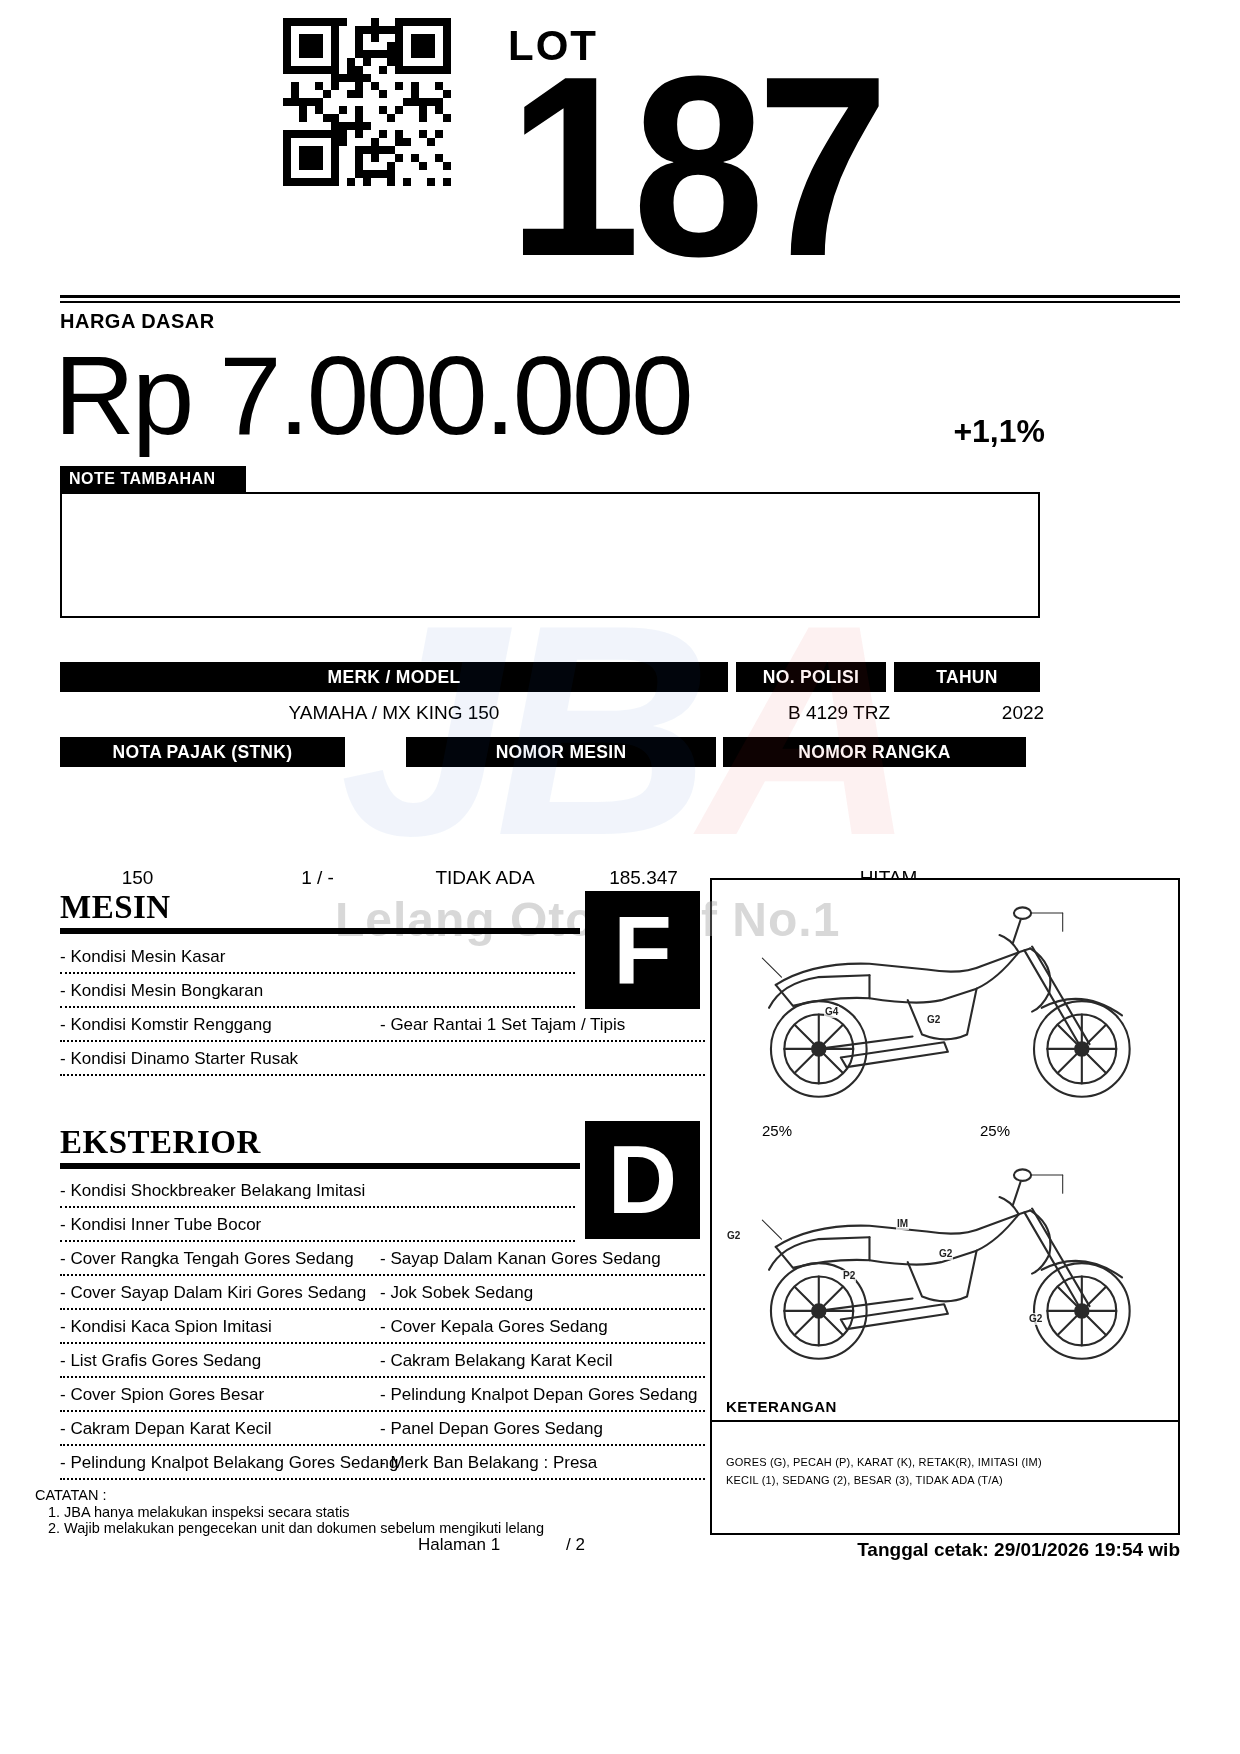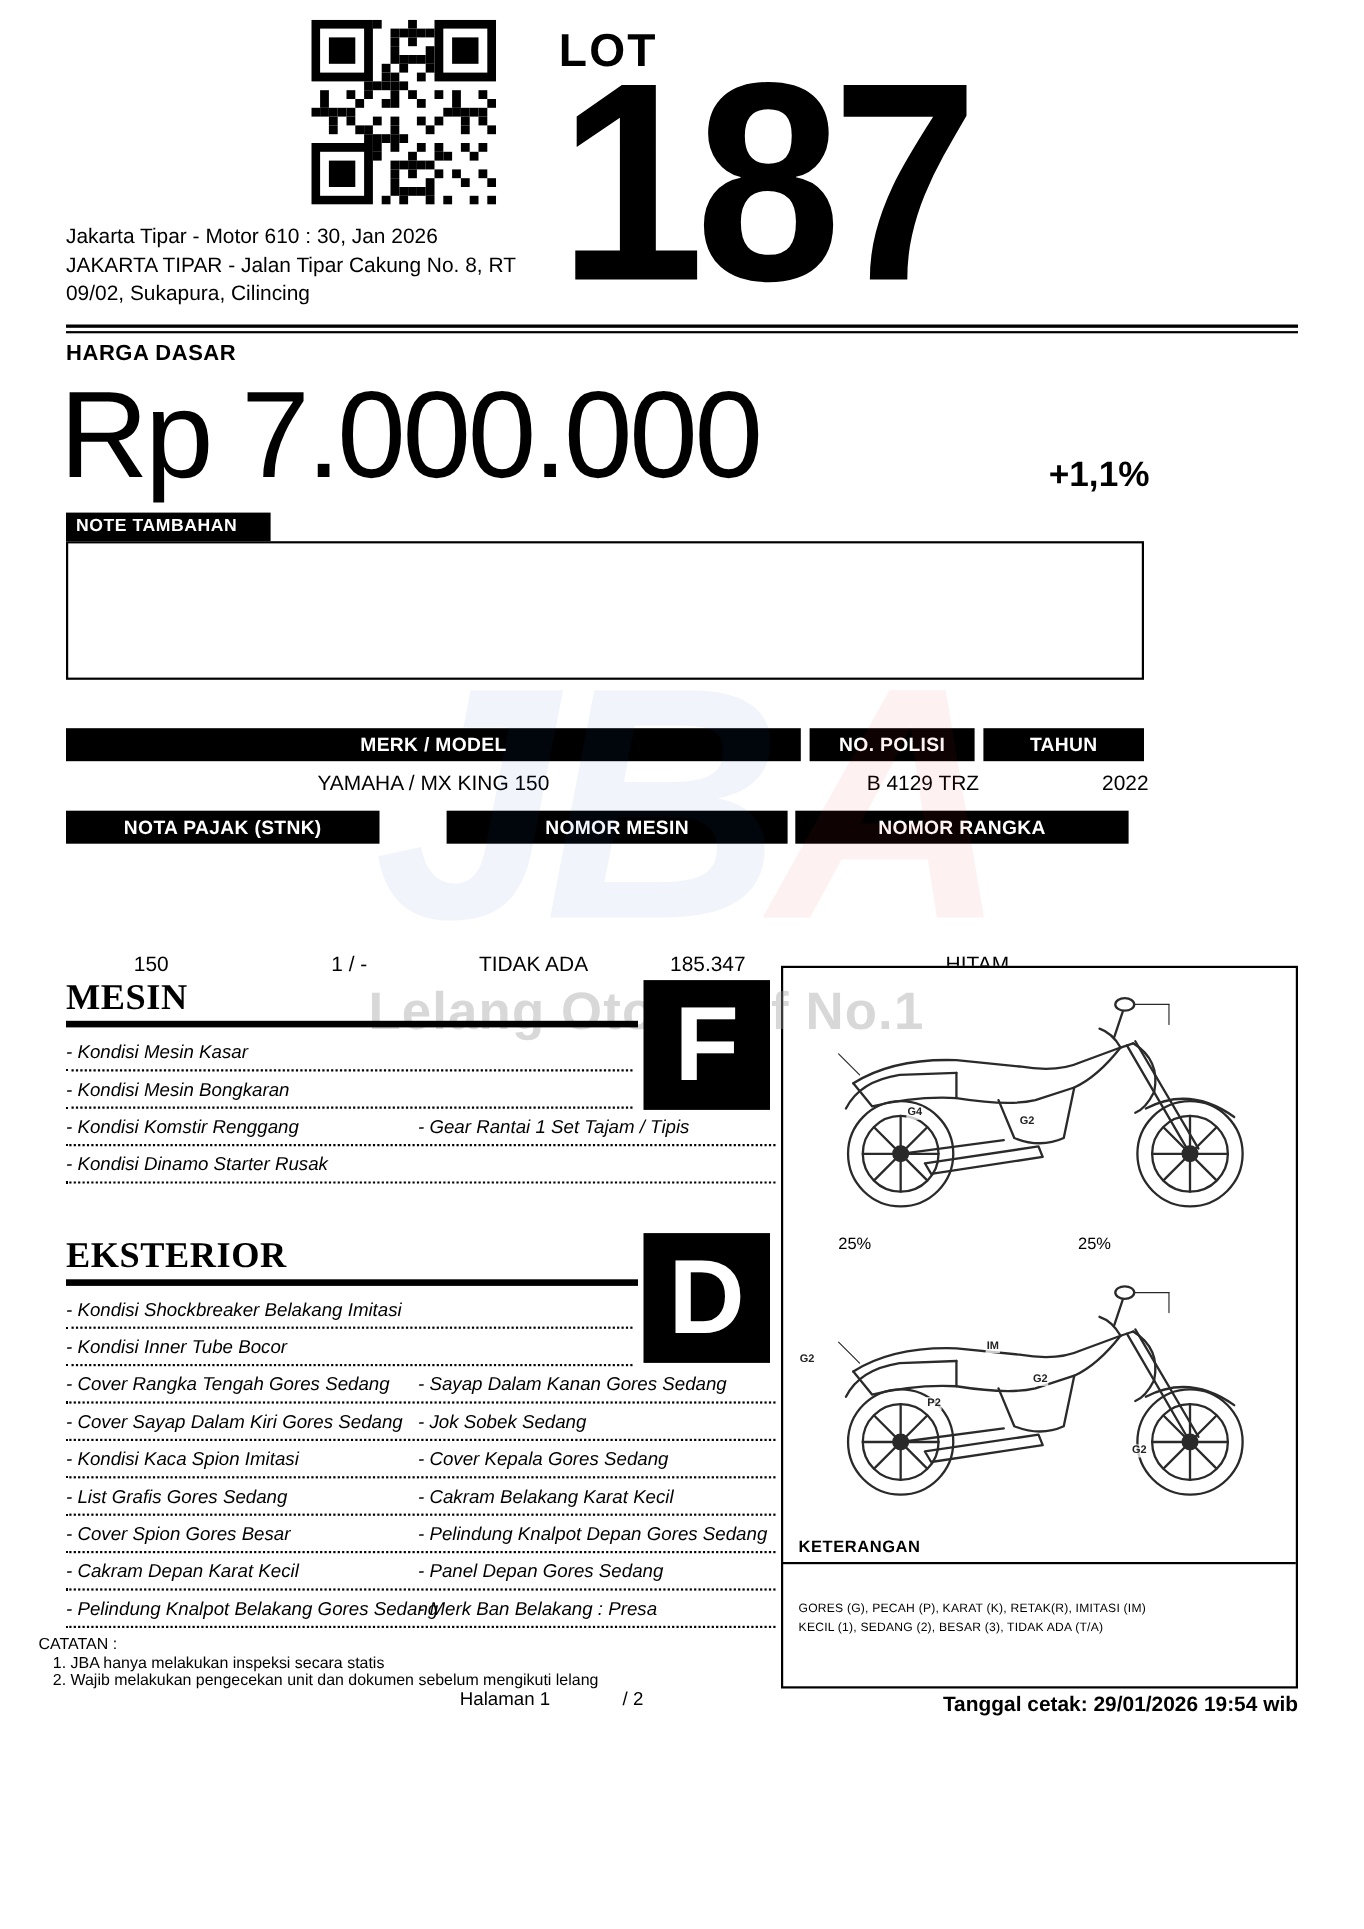--- a/index.html
+++ b/index.html
@@ -38,21 +38,21 @@
   .trow { position:absolute; left:60px; display:flex; }
   .hdrbar { background:#000; color:#fff; font-weight:bold; font-size:17.5px; letter-spacing:0.3px;
     height:30px; display:flex; align-items:center; justify-content:center; }
   .tval { font-size:19px; height:38px; display:flex; align-items:center; justify-content:center; }
 
   
   .sec-title { position:absolute; font-size:33px; font-weight:bold; letter-spacing:0.5px;font-family:Liberation Serif, serif; }
   .sec-bar { position:absolute; height:6px; background:#000; }
   .grade { position:absolute; width:115px; height:118px; background:#000; color:#fff;
     font-size:96px; font-weight:bold; display:flex; align-items:center; justify-content:center; }
-  .cond-rows { position:absolute; left:60px;font-style:italic; }
+  .cond-rows { position:absolute; left:60px; }
   .cond-row { position:relative; height:34px; border-bottom:2px dotted #000; }
   .cond-row.short { width:515px; }
   .cond-row.long { width:645px; }
   .cl { position:absolute; left:0; bottom:5px; font-size:17px; white-space:nowrap; }
   .cr { position:absolute; left:320px; bottom:5px; font-size:17px; white-space:nowrap; }
 
   
   .panel { position:absolute; left:710px; top:878px; width:470px; height:657px; border:2px solid #000; background:#fff; }
   .bike { position:absolute; width:440px; height:230px; }
   .bike1 { left:14px; top:8px; }
@@ -244,25 +244,20 @@
         <rect x="112" y="0" width="56" height="56"></rect>
         <rect x="120" y="8" width="40" height="40" fill="#fff"></rect>
         <rect x="128" y="16" width="24" height="24"></rect>
         <rect x="0" y="112" width="56" height="56"></rect>
         <rect x="8" y="120" width="40" height="40" fill="#fff"></rect>
         <rect x="16" y="128" width="24" height="24"></rect>
       </svg>
   </div>
   <div class="lot-label">LOT</div>
   <div class="lot-number">187</div>
-  <div class="venue">
-    <div>Jakarta Tipar - Motor 610 : 30, Jan 2026</div>
-    <div>JAKARTA TIPAR - Jalan Tipar Cakung No. 8, RT</div>
-    <div>09/02, Sukapura, Cilincing</div>
-  </div>
   <div class="rule1"></div>
   <div class="rule2"></div>
 
   <div class="harga-label">HARGA DASAR</div>
   <div class="harga-value">Rp 7.000.000</div>
   <div class="harga-change">+1,1%</div>
 
   <div class="note-bar">NOTE TAMBAHAN</div>
   <div class="note-box"></div>
 

